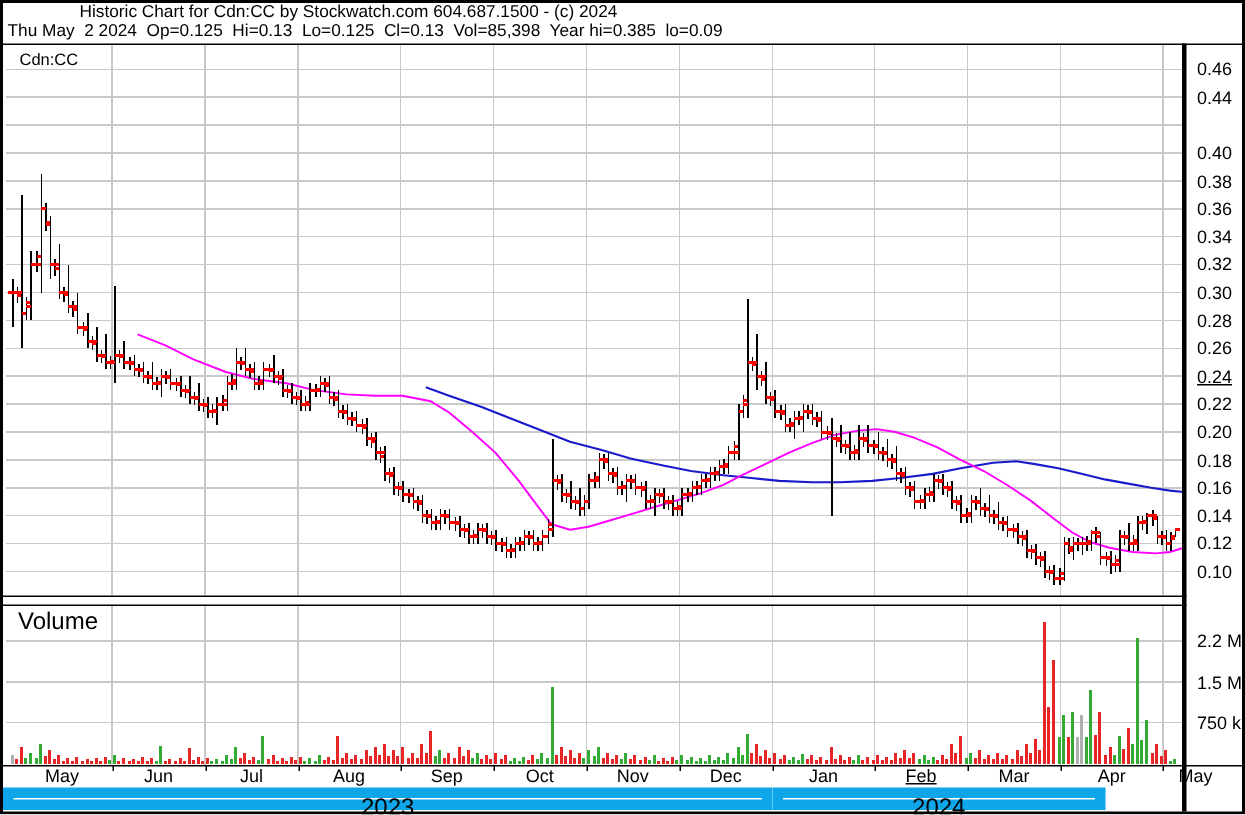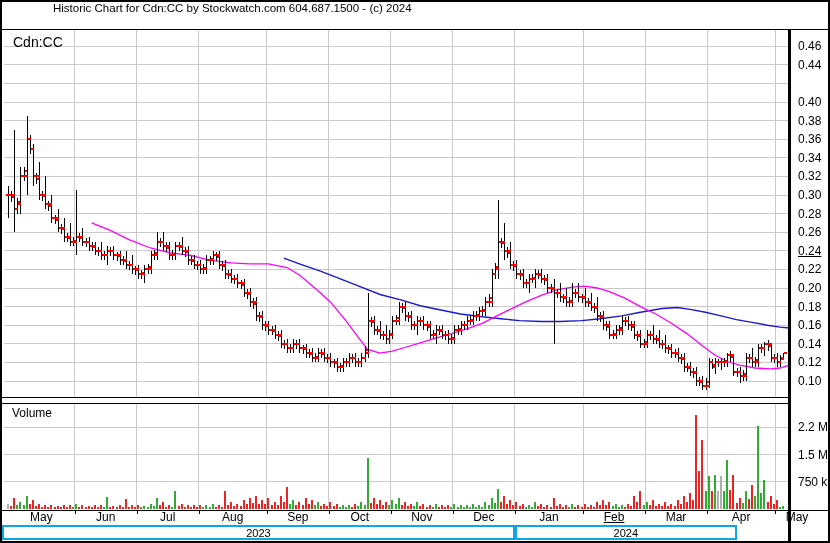--- a/index.html
+++ b/index.html
@@ -6,35 +6,36 @@
   .frame{position:relative;width:830px;height:543px;background:#ffffff;
          font-family:"Liberation Sans",sans-serif;color:#000;overflow:hidden;}
   .border-overlay{position:absolute;left:0;top:0;width:826px;height:539px;
          border:2px solid #000;pointer-events:none;z-index:60;}
   .hdr{position:absolute;left:5px;font-size:11.5px;line-height:13px;white-space:pre;z-index:30;}
   .hdr1{top:2px;padding-left:48px;}
   .hdr2{top:15px;}
   .hline{position:absolute;height:1px;background:#000;z-index:25;}
   .vline-thick{position:absolute;width:3px;background:#000;z-index:40;}
   svg.plot{position:absolute;z-index:10;}
-  .sym-label{position:absolute;left:13px;top:34px;font-size:14px;z-index:30;}
-  .vol-label{position:absolute;left:12px;top:406px;font-size:12px;z-index:30;}
+  .sym-label{position:absolute;left:13px;top:34px;font-size:11px;z-index:30;}
+  .vol-label{position:absolute;left:12px;top:406px;font-size:16px;z-index:30;}
   .axis-lbl{position:absolute;font-size:12px;line-height:13px;z-index:30;white-space:nowrap;}
   .month-lbl{position:absolute;top:511px;height:13px;width:34px;text-align:center;
          font-size:12px;line-height:13px;z-index:30;}
   .month-tick{position:absolute;top:510px;width:1px;height:4px;background:#000;z-index:26;}
-  .yearbox{position:absolute;top:525px;height:15px;border:2px solid #0ea5e9;box-sizing:border-box;
-         text-align:center;font-size:11px;line-height:13px;z-index:30;background:#fff;}
+  .yearbox{position:absolute;top:525px;height:15px;border:7px solid #0ea5e9;box-sizing:border-box;
+         text-align:center;font-size:16px;line-height:13px;z-index:30;background:#fff;}
 </style>
 </head>
 <body>
 
 <div class="frame">
 
   <div class="hdr hdr1">Historic Chart for Cdn:CC by Stockwatch.com 604.687.1500 - (c) 2024</div>
+  <div class="hdr hdr2">Thu May  2 2024  Op=0.125  Hi=0.13  Lo=0.125  Cl=0.13  Vol=85,398  Year hi=0.385  lo=0.09</div>
 
   <div class="hline" style="left:0;top:29px;width:830px;"></div>
   <div class="hline" style="left:0;top:397px;width:791px;"></div>
   <div class="hline" style="left:0;top:403px;width:791px;"></div>
   <div class="hline" style="left:0;top:510px;width:830px;"></div>
   <div class="vline-thick" style="left:788px;top:29px;height:512px;"></div>
 
   <svg id="price-svg" class="plot" style="left:4px;top:30px;" width="786" height="367">
       <line x1="0" x2="786" y1="16.19999999999999" y2="16.19999999999999" stroke="#c9c9c9" stroke-width="1" shape-rendering="crispEdges"></line>
       <line x1="0" x2="786" y1="34.80000000000001" y2="34.80000000000001" stroke="#c9c9c9" stroke-width="1" shape-rendering="crispEdges"></line>

